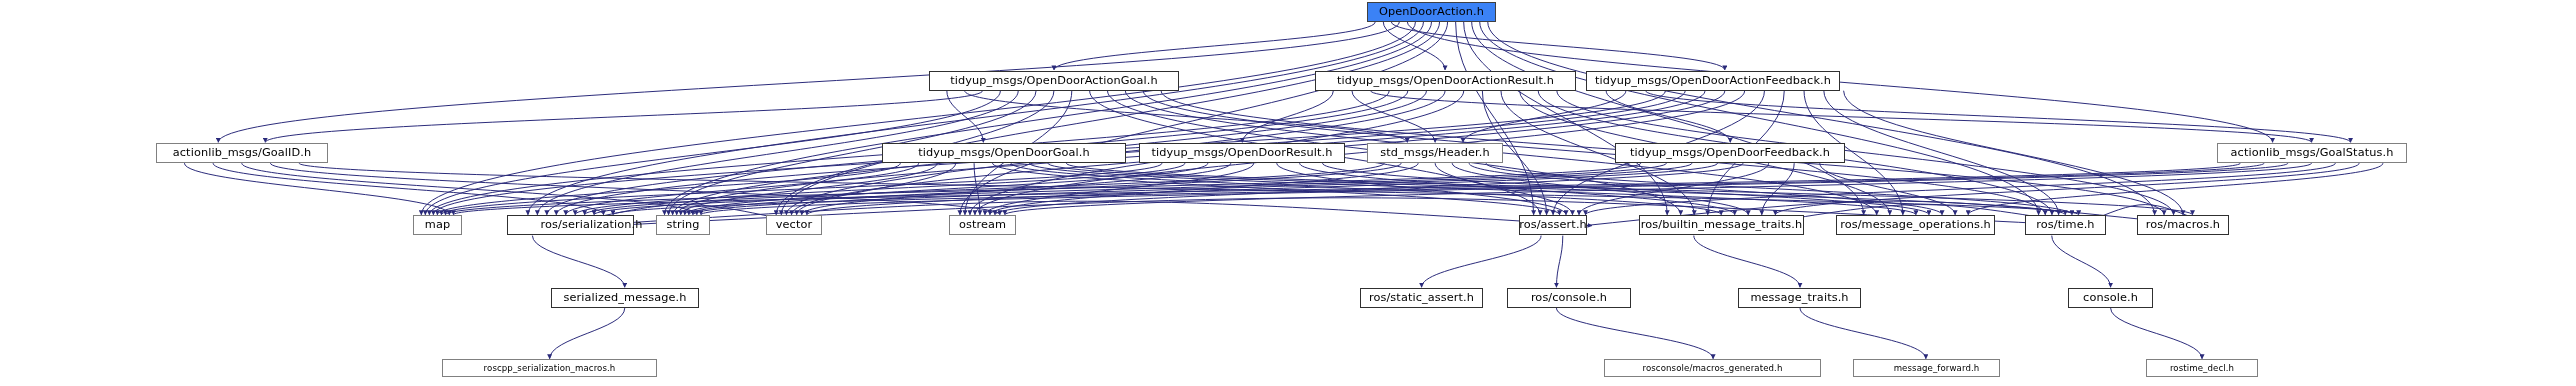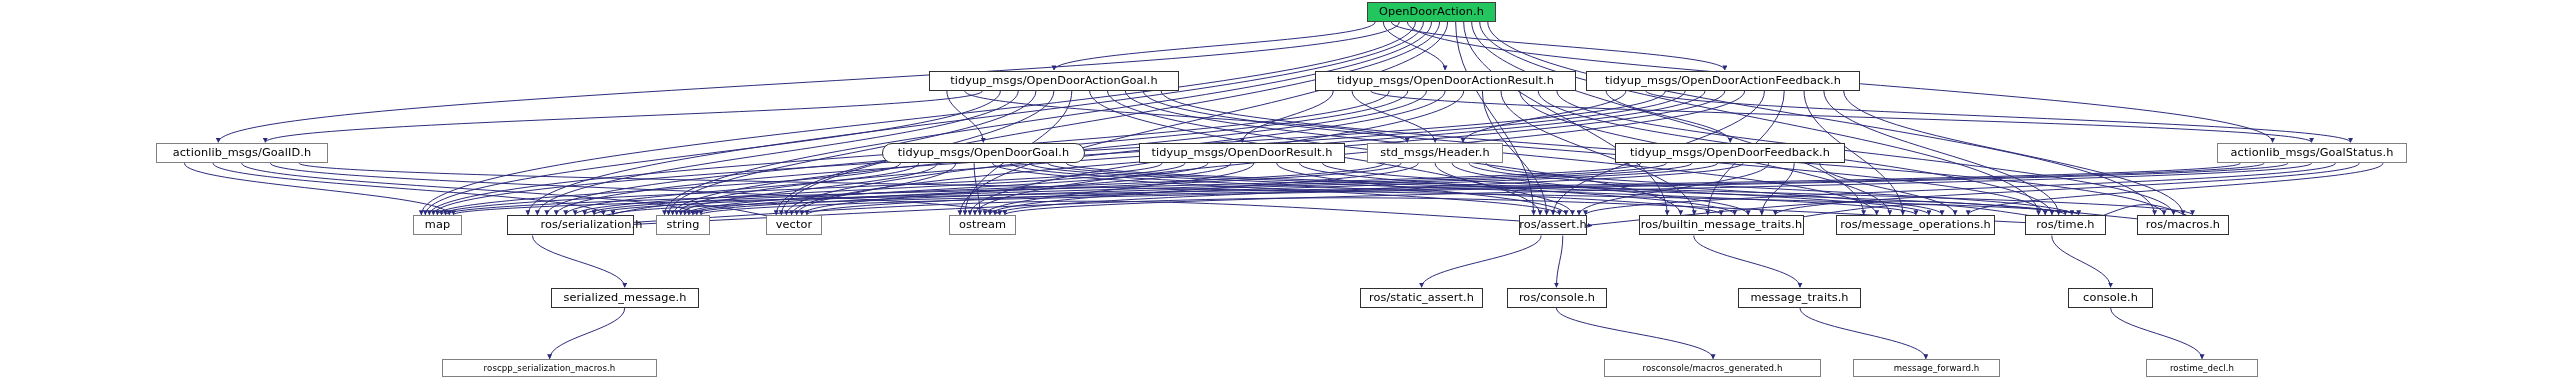--- a/index.html
+++ b/index.html
@@ -34,21 +34,21 @@
     white-space: nowrap;
     font-size: 11.3px;
     line-height: 1;
     color: #000000;
     background: #ffffff;
     border: 0.9px solid #808080;
     letter-spacing: 0.1px;
     z-index: 5;
   }
   .gnode.root {
-    background: #22c55e;
+    background: #3b82f6;
     border: 0.9px solid #404040;
   }
   .gnode.strong {
     border: 0.9px solid #303030;
   }
   .gnode.tiny {
     font-size: 8.6px;
     height: 18px;
   }
   .gnode-label {
@@ -182,27 +182,27 @@
     </svg>
 <div class="gnode root" style="left: 1367px; top: 1.8px; width: 129px;">
       <span class="gnode-label">OpenDoorAction.h</span>
     </div>
     <div class="gnode strong" style="left: 929px; top: 71px; width: 250px;">
       <span class="gnode-label">tidyup_msgs/OpenDoorActionGoal.h</span>
     </div>
     <div class="gnode strong" style="left: 1315px; top: 71px; width: 261px;">
       <span class="gnode-label">tidyup_msgs/OpenDoorActionResult.h</span>
     </div>
-    <div class="gnode strong" style="left: 1586px; top: 71px; width: 274px;">
+    <div class="gnode strong" style="left: 1586px; top: 71px; width: 254px;">
       <span class="gnode-label">tidyup_msgs/OpenDoorActionFeedback.h</span>
     </div>
     <div class="gnode" style="left: 156px; top: 143px; width: 172px;">
       <span class="gnode-label">actionlib_msgs/GoalID.h</span>
     </div>
-    <div class="gnode strong" style="left: 882px; top: 143px; width: 203px; border-radius: 10px;">
+    <div class="gnode strong" style="left: 882px; top: 143px; width: 244px;">
       <span class="gnode-label">tidyup_msgs/OpenDoorGoal.h</span>
     </div>
     <div class="gnode strong" style="left: 1139px; top: 143px; width: 206px;">
       <span class="gnode-label">tidyup_msgs/OpenDoorResult.h</span>
     </div>
     <div class="gnode" style="left: 1367px; top: 143px; width: 136px;">
       <span class="gnode-label">std_msgs/Header.h</span>
     </div>
     <div class="gnode strong" style="left: 1615px; top: 143px; width: 230px;">
       <span class="gnode-label">tidyup_msgs/OpenDoorFeedback.h</span>
@@ -239,21 +239,21 @@
     </div>
     <div class="gnode strong" style="left: 2137px; top: 215px; width: 92px;">
       <span class="gnode-label">ros/macros.h</span>
     </div>
     <div class="gnode strong" style="left: 551px; top: 288px; width: 148px;">
       <span class="gnode-label">serialized_message.h</span>
     </div>
     <div class="gnode strong" style="left: 1360px; top: 288px; width: 123px;">
       <span class="gnode-label">ros/static_assert.h</span>
     </div>
-    <div class="gnode strong" style="left: 1507px; top: 288px; width: 100px;">
+    <div class="gnode strong" style="left: 1507px; top: 288px; width: 124px;">
       <span class="gnode-label">ros/console.h</span>
     </div>
     <div class="gnode strong" style="left: 1738px; top: 288px; width: 123px;">
       <span class="gnode-label">message_traits.h</span>
     </div>
     <div class="gnode strong" style="left: 2068px; top: 288px; width: 85px;">
       <span class="gnode-label">console.h</span>
     </div>
     <div class="gnode tiny" style="left: 442px; top: 359px; width: 215px;">
       <span class="gnode-label">roscpp_serialization_macros.h</span>

